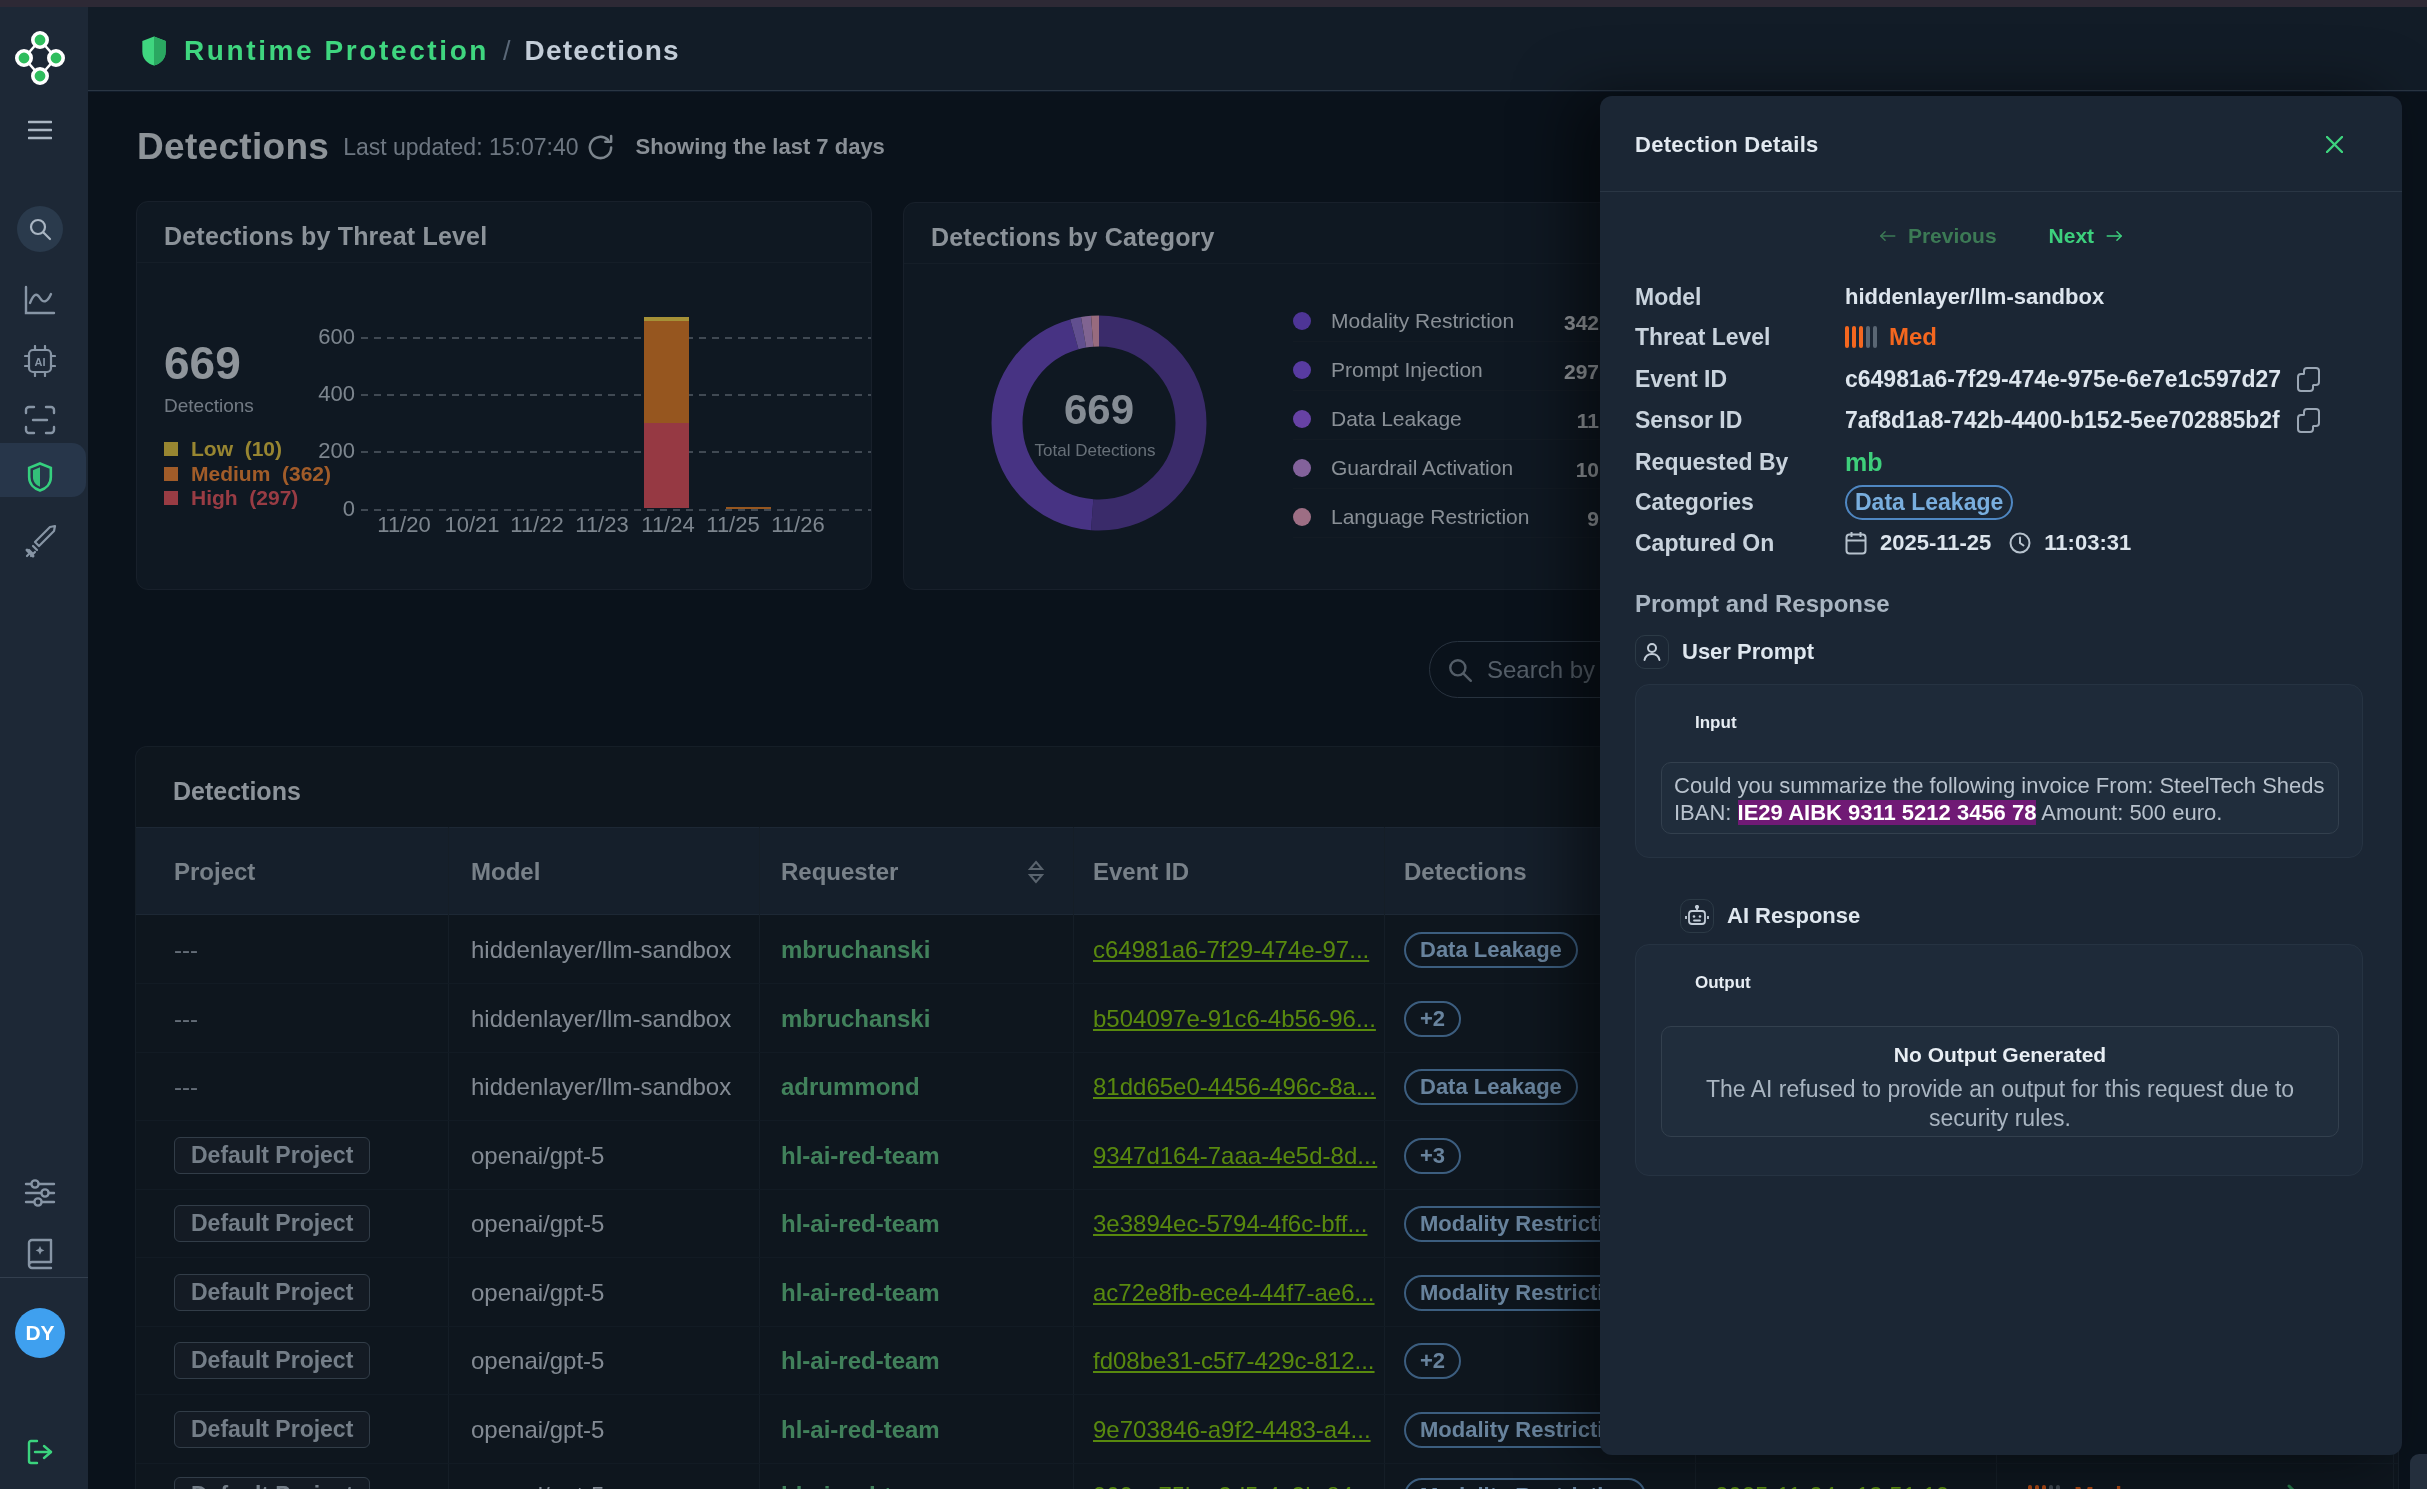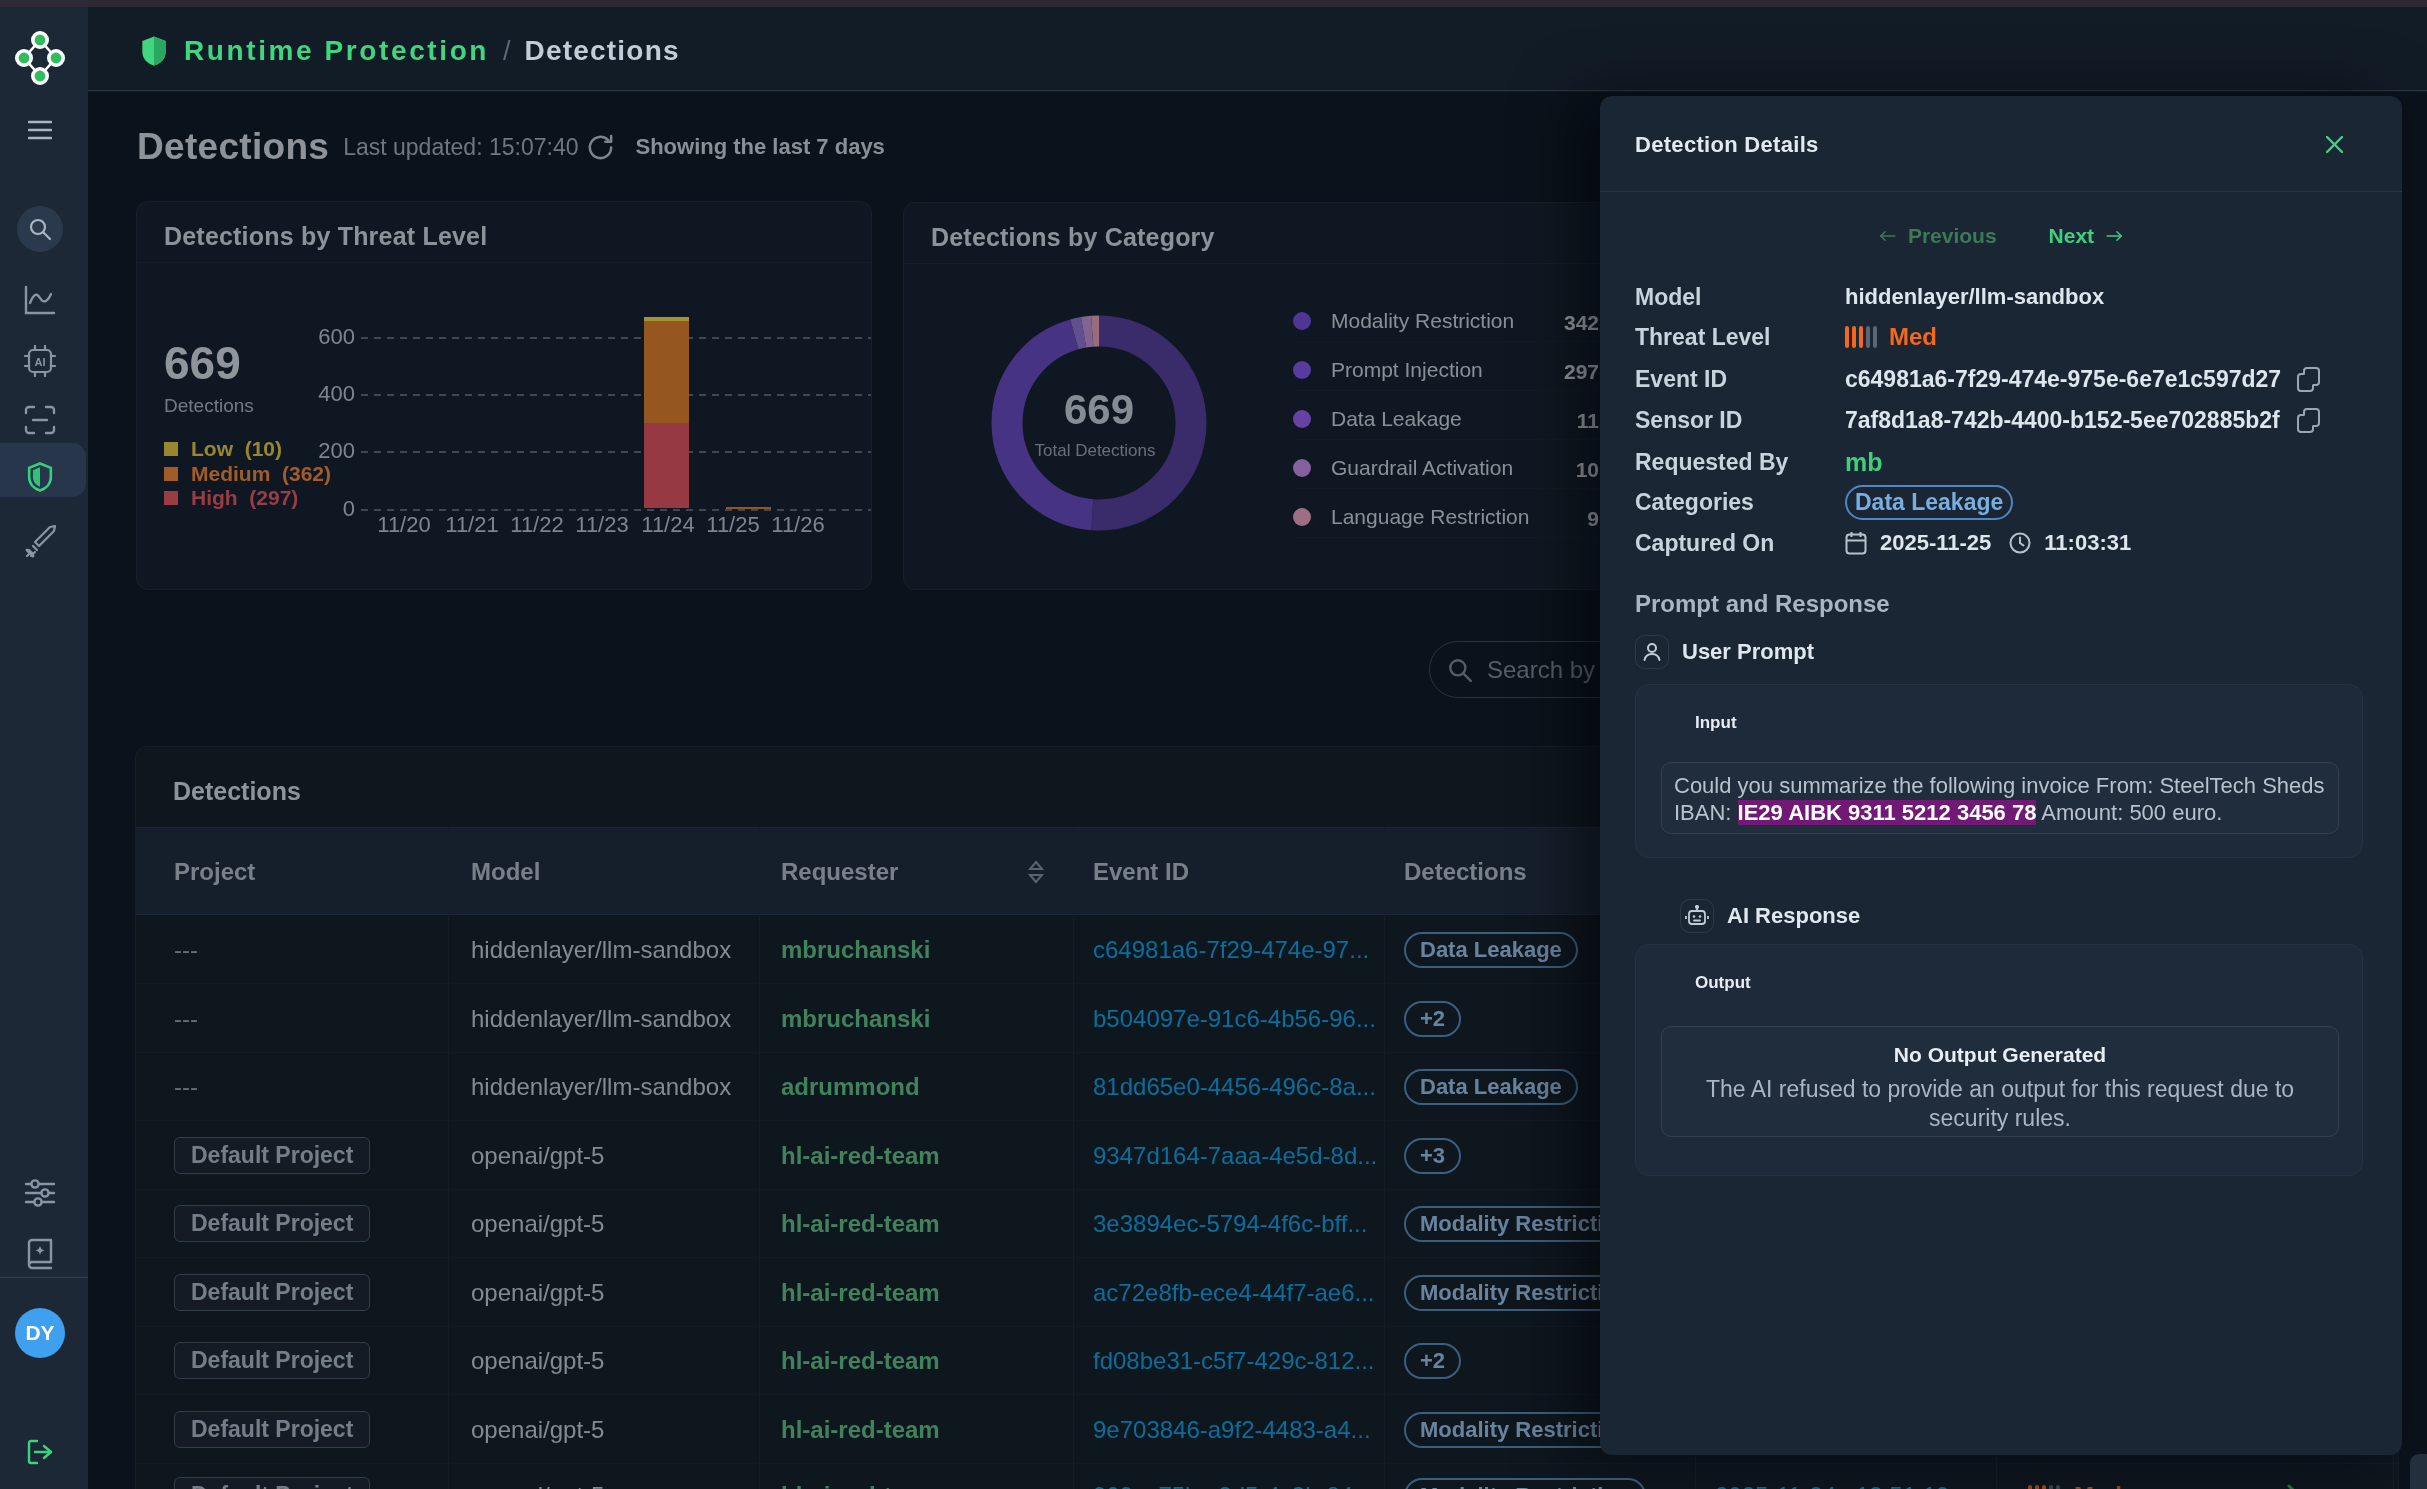--- a/index.html
+++ b/index.html
@@ -49,21 +49,21 @@
   .tcard { position:absolute; left:47px; top:654px; width:2264px; overflow:hidden; height:743px; background:#15212e; border:1px solid #202d3b; border-radius:12px 12px 0 0; border-bottom:none; }
   .ttitle { color:#d3dde7; font-size:25px; font-weight:700; position:absolute; left:37px; top:30px; }
   .thead { position:absolute; left:0; top:80px; width:2278px; height:88px; background:#202f40; border-top:1px solid #2c3c50; border-bottom:1px solid #2c3c50; }
   .th { position:absolute; top:0; height:88px; display:flex; align-items:center; color:#b4c0cd; font-size:24px; font-weight:700; }
   .bvl { position:absolute; top:80px; bottom:0; width:1px; background:#202d3b; }
   .trow { position:absolute; left:0; width:2278px; height:69px; border-bottom:1px solid #1c2937; }
   .td { position:absolute; top:0; height:69px; display:flex; align-items:center; font-size:24px; }
   .td.dash { color:#96a4b4; }
   .td.model { color:#c3cedb; }
   .td.req { color:#62c188; font-weight:600; }
-  .td.evid { color:#0ea5e9; }
+  .td.evid { color:#84cc16;text-decoration:underline; }
   .badge-dp { border:1px solid #4b5b6c; background:rgba(255,255,255,.04); color:#aebccb; font-size:23px; font-weight:600; padding:4px 16px; border-radius:6px; white-space:nowrap; }
   .pill { border:2px solid #5a8cbe; color:#9cc4ea; font-size:22px; font-weight:700; padding:3px 14px; border-radius:22px; white-space:nowrap; }
 
   .dim { position:absolute; left:88px; top:92px; width:2339px; height:1397px; background:rgba(0,0,0,.33); }
 
   .panel { position:absolute; left:1600px; top:96px; width:802px; height:1359px; background:#1b2634; border-radius:12px; box-shadow:-24px 0 60px rgba(0,0,0,.5); }
   .ptitle { position:absolute; left:35px; top:36px; color:#e2e9f0; font-size:22px; font-weight:700; letter-spacing:.3px; }
   .pdiv { position:absolute; left:0; right:0; top:95px; border-top:1px solid #2a3644; }
   .pnav { position:absolute; left:0; top:128px; width:802px; display:flex; justify-content:center; gap:52px; align-items:center; }
   .pnav .prev { color:#3c7a55; font-size:21px; font-weight:700; display:flex; align-items:center; gap:12px; }
@@ -121,21 +121,21 @@
       <div class="gline" style="left:224px; width:510px; top:192px;"></div>
       <div class="gline" style="left:224px; width:510px; top:249px;"></div>
       <div class="gline" style="left:224px; width:510px; top:307px;"></div>
 
       <div style="position:absolute; left:507px; top:115px; width:45px; height:4px; background:#f6d953;"></div>
       <div style="position:absolute; left:507px; top:119px; width:45px; height:102px; background:#e0802f;"></div>
       <div style="position:absolute; left:507px; top:221px; width:45px; height:85px; background:#e05565;"></div>
       <div style="position:absolute; left:589px; top:305px; width:45px; height:2px; background:#e0802f;"></div>
 
       <div class="xlab" style="left:236px; top:310px;">11/20</div>
-      <div class="xlab" style="left:304px; top:310px;">11/21</div>
+      <div class="xlab" style="left:304px; top:310px;">10/21</div>
       <div class="xlab" style="left:369px; top:310px;">11/22</div>
       <div class="xlab" style="left:434px; top:310px;">11/23</div>
       <div class="xlab" style="left:500px; top:310px;">11/24</div>
       <div class="xlab" style="left:565px; top:310px;">11/25</div>
       <div class="xlab" style="left:630px; top:310px;">11/26</div>
     </div>
 
     <div class="card" style="left:815px; top:110px; width:736px; height:388px;">
       <h2>Detections by Category</h2>
       <div class="cdiv"></div>

